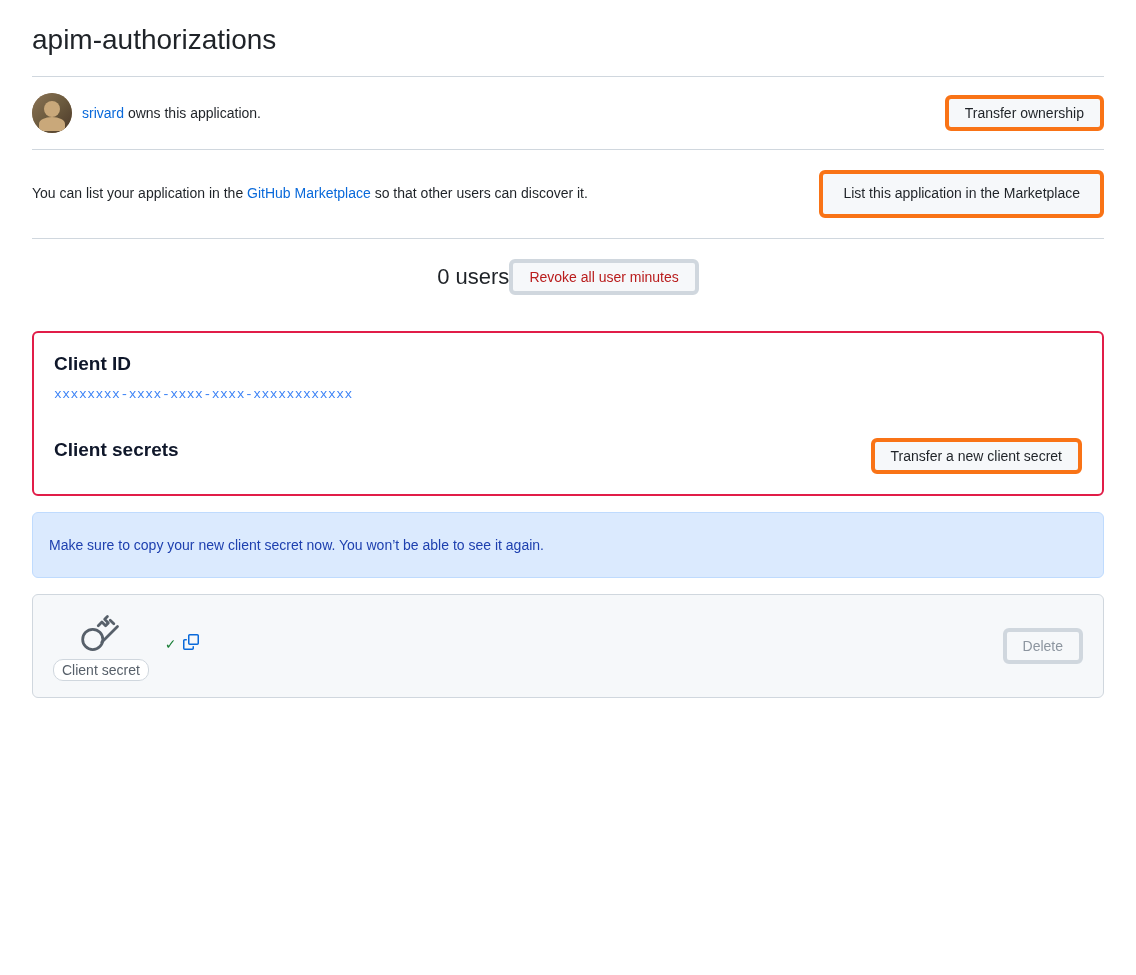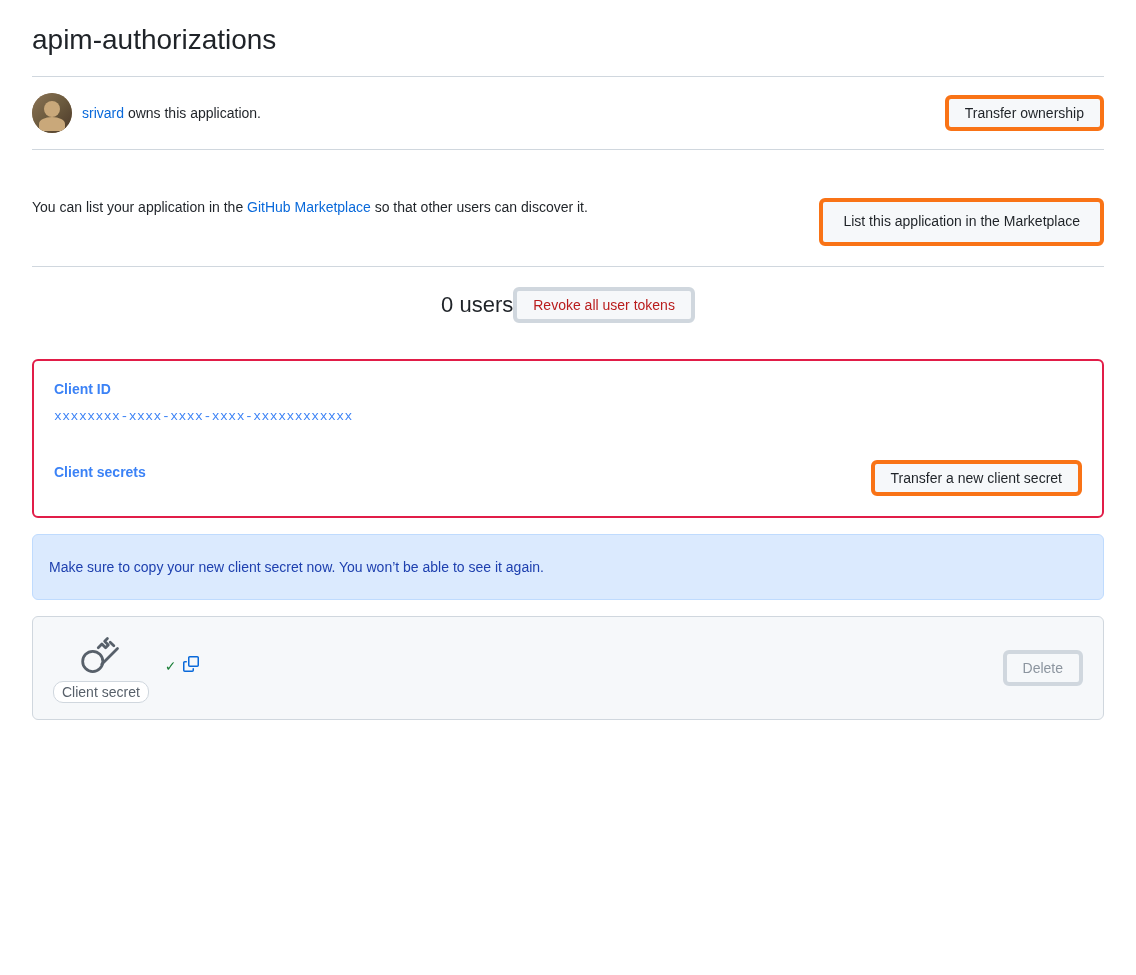--- a/index.html
+++ b/index.html
@@ -132,21 +132,20 @@
       color: #0969da;
       text-decoration: none;
     }
     .btn-marketplace {
       min-width: 180px;
       text-align: center;
       font-size: 14px;
       font-weight: 500;
       line-height: 1.4;
       padding: 10px 20px;
-      margin-top: 28px;
     }
 
     
     .users-row {
       display: flex;
       align-items: center;
       justify-content: center;
       padding: 20px 0;
     }
     .users-count {
@@ -156,23 +155,23 @@
     }
 
     
     .credentials-box {
       border: 2px solid #e11d48;
       border-radius: 6px;
       padding: 20px;
       margin: 16px 0;
     }
     .credentials-section-title {
-      font-size: 14px;
+      font-size: 19px;
       font-weight: 600;
-      color: #3b82f6;
+      color: #0f172a;
       margin-bottom: 12px;
     }
     .client-id-value {
       font-size: 13px;
       font-family: ui-monospace, SFMono-Regular, "SF Mono", Consolas, "Liberation Mono", Menlo, monospace;
       color: #3b82f6;
       margin-bottom: 24px;
       letter-spacing: 0.5px;
     }
     .client-secrets-row {
@@ -286,21 +285,21 @@
   <div class="marketplace-text">
     <span>You can list your application in the </span><a href="#">GitHub Marketplace</a><span> so that other users can discover it.</span>
   </div>
   <button class="btn btn-marketplace">List this application in the Marketplace</button>
 </div>
 
 <hr class="divider">
 
 <div class="users-row">
   <span class="users-count">0 users</span>
-  <button class="btn btn-danger">Revoke all user tokens</button>
+  <button class="btn btn-danger">Revoke all user minutes</button>
 </div>
 
 <div class="credentials-box">
   <div class="credentials-section-title">Client ID</div>
   <div class="client-id-value">xxxxxxxx-xxxx-xxxx-xxxx-xxxxxxxxxxxx</div>
   <div class="client-secrets-row">
     <div class="credentials-section-title">Client secrets</div>
     <button class="btn">Transfer a new client secret</button>
   </div>
 </div>

